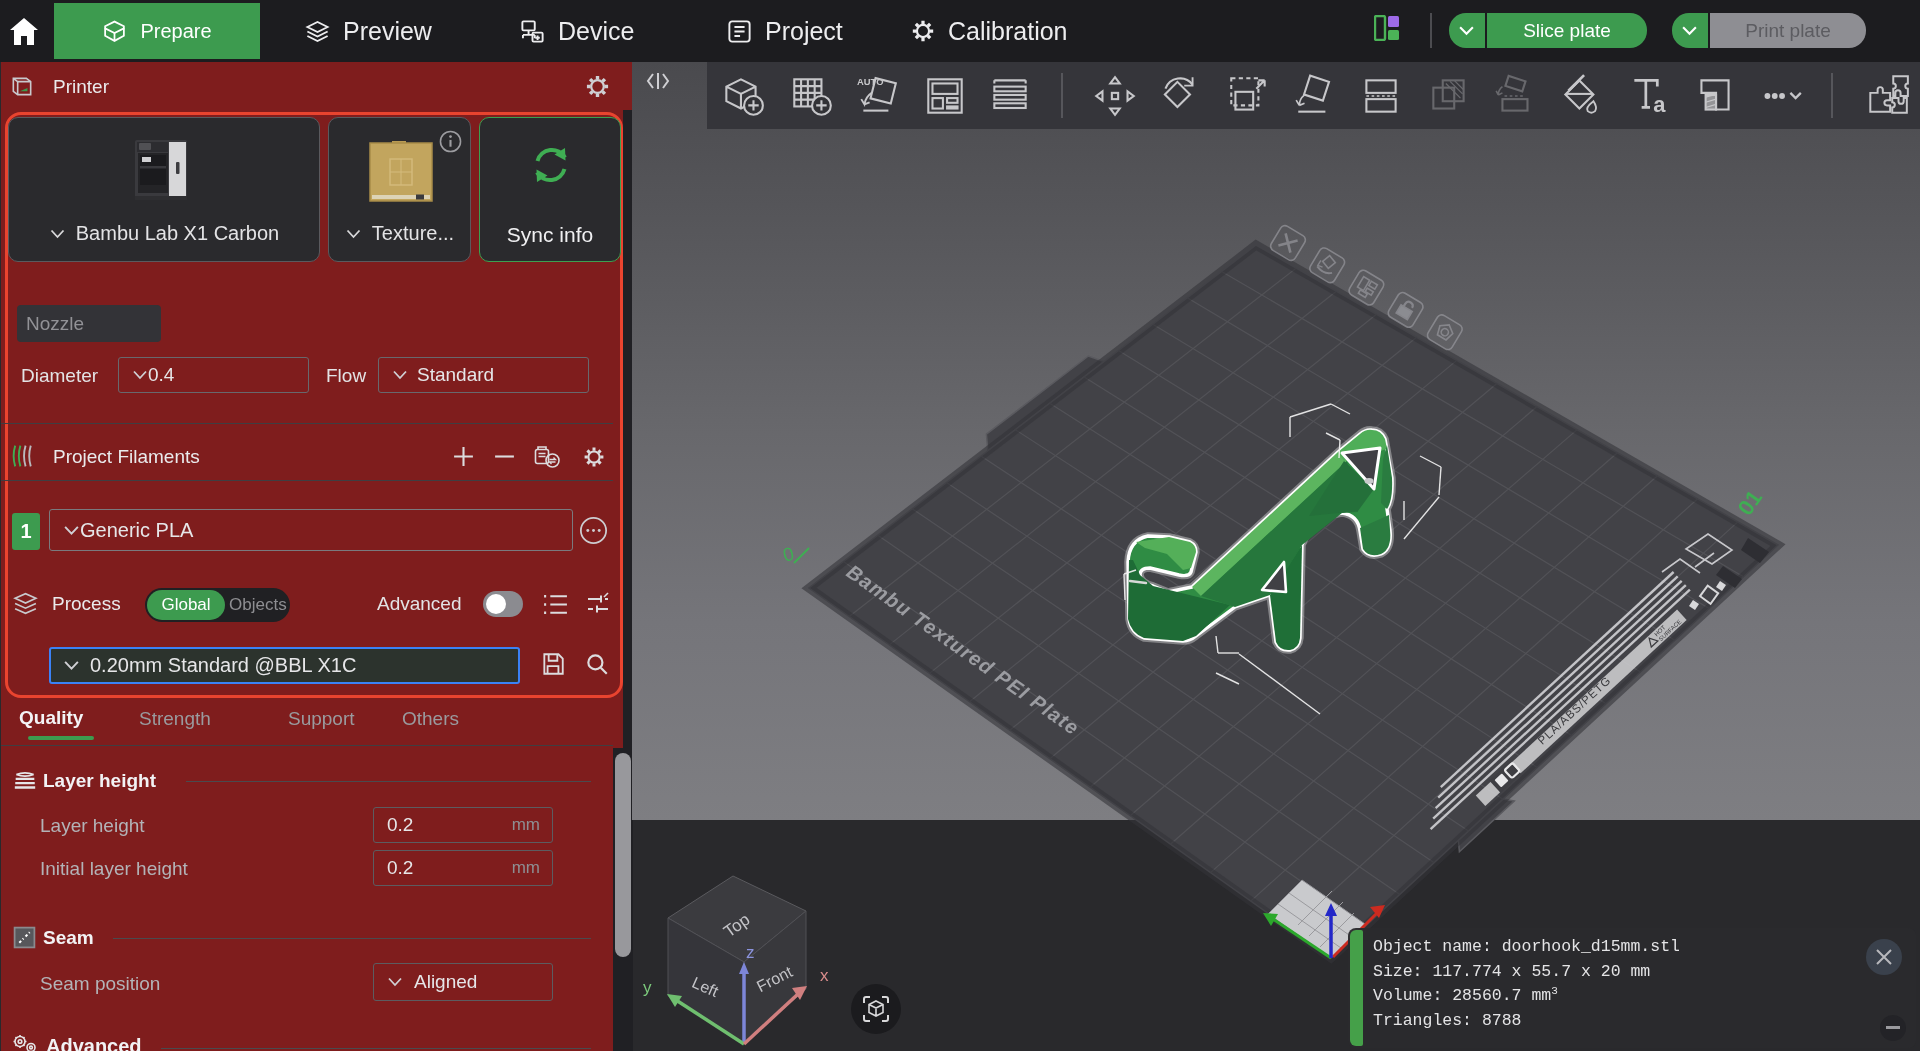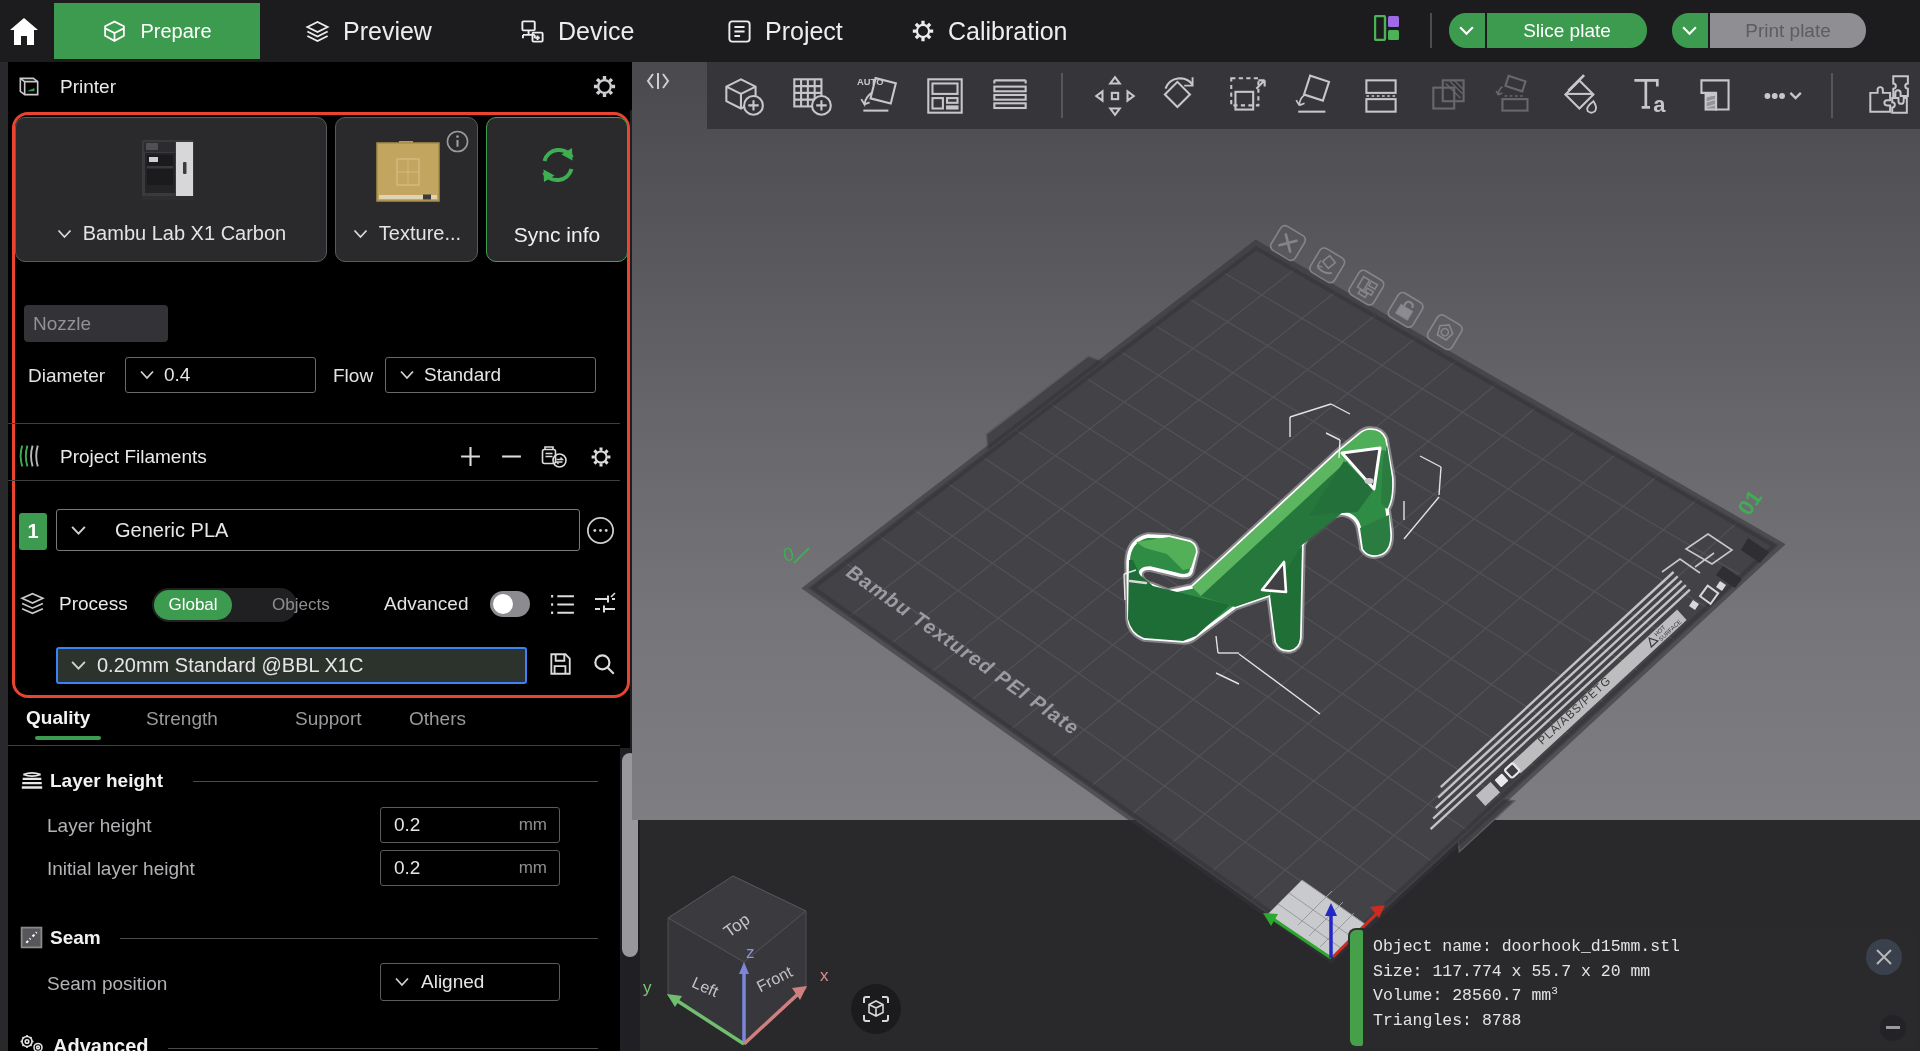--- a/index.html
+++ b/index.html
@@ -1,18 +1,18 @@
 <!DOCTYPE html>
 <html><head><meta charset="utf-8"><style>
 *{margin:0;padding:0;box-sizing:border-box}
 html,body{width:1920px;height:1051px;overflow:hidden;background:#29292c;font-family:"Liberation Sans",sans-serif;}
 .topbar{position:absolute;left:0;top:0;width:1920px;height:62px;background:#1c1c1f;}
 .tb-item{position:absolute;top:0;height:62px;display:flex;align-items:center;gap:12px;color:#ededef;font-size:25px;}
 .tab-green{position:absolute;left:54px;top:3px;width:206px;height:56px;background:#3d9b4f;display:flex;align-items:center;justify-content:center;gap:13px;color:#fff;font-size:20px;font-weight:500;}
-.panel{position:absolute;left:8px;top:62px;width:632px;height:989px;background:#000000;}
+.panel{position:absolute;left:1px;top:62px;width:632px;height:989px;background:#7f1d1d;}
 .phead{position:absolute;left:0;top:0;width:632px;height:49px;display:flex;align-items:center;}
 .redbox{position:absolute;left:4px;top:50px;width:618px;height:586px;border:3px solid #e9442f;border-radius:16px;}
 .card{position:absolute;border:1px solid #5a5a5e;border-radius:10px;background:#2a2a2d;}
 .cardlabel{position:absolute;left:0;bottom:16px;width:100%;display:flex;justify-content:center;align-items:center;gap:10px;color:#e3e3e5;font-size:20px;}
 .ddbox{position:absolute;border:1px solid #68686d;border-radius:3px;display:flex;align-items:center;color:#e6e6e8;font-size:19px;}
 .lbl{position:absolute;color:#e3e3e5;font-size:19px;}
 .glbl{position:absolute;color:#b3b3b7;font-size:19px;}
 .vp{position:absolute;left:632px;top:62px;width:1288px;height:758px;background:linear-gradient(180deg,#4a4a4e 0%,#58585c 24%,#68686c 49%,#75757a 74%,#7e7e82 100%);}
 .vtool{position:absolute;left:75px;top:0;width:1213px;height:67px;background:#35353a;display:flex;align-items:center;}
 .infobox{position:absolute;left:716px;top:866px;width:568px;height:120px;background:#2b2b2ef5;border-radius:8px;}
@@ -131,21 +131,21 @@
 </div>
 
 <div style="position:absolute;left:16px;top:243px;width:144px;height:37px;background:#333337;border-radius:4px;display:flex;align-items:center;">
       <span style="margin-left:9px;color:#929296;font-size:19px;">Nozzle</span>
     </div>
 <div class="lbl" style="left:20px;top:303px;">Diameter</div>
 <div class="ddbox" style="left:117px;top:295px;width:191px;height:36px;">
       <svg style="margin-left:13px" width="16" height="12" viewBox="0 0 16 12" fill="none" stroke="#d0d0d4" stroke-width="1.8">
         <path d="M2 2.5 L8 9 L14 2.5"></path>
       </svg>
-      <span style="margin-left:9px">0.4</span>
+      <span style="margin-left:0">0.4</span>
     </div>
 <div class="lbl" style="left:325px;top:303px;">Flow</div>
 <div class="ddbox" style="left:377px;top:295px;width:211px;height:36px;">
       <svg style="margin-left:13px" width="16" height="12" viewBox="0 0 16 12" fill="none" stroke="#d0d0d4" stroke-width="1.8">
         <path d="M2 2.5 L8 9 L14 2.5"></path>
       </svg>
       <span style="margin-left:9px">Standard</span>
     </div>
 <div style="position:absolute;left:0px;top:361px;width:612px;height:1px;background:#3e3e42"></div>
 
@@ -171,38 +171,38 @@
 <svg style="position:absolute;left:581px;top:383px" width="24" height="24" viewBox="0 0 24 24" fill="none" stroke="#dcdcde">
       <circle cx="12" cy="12" r="5.6" stroke-width="2"></circle>
       <path d="M18.2 12 H21.4 M16.4 16.4 L18.6 18.6 M12 18.2 V21.4 M7.6 16.4 L5.4 18.6 M5.8 12 H2.6 M7.6 7.6 L5.4 5.4 M12 5.8 V2.6 M16.4 7.6 L18.6 5.4" stroke-width="3"></path>
     </svg>
 <div style="position:absolute;left:0px;top:418px;width:612px;height:1px;background:#3e3e42"></div>
 <div style="position:absolute;left:11px;top:451px;width:28px;height:37px;background:#3d9b4f;border-radius:3px;color:#fff;font-size:20px;font-weight:700;display:flex;align-items:center;justify-content:center;">1</div>
 <div class="ddbox" style="left:48px;top:447px;width:524px;height:42px;border-color:#7a7a7e;">
       <svg style="margin-left:13px" width="17" height="13" viewBox="0 0 16 12" fill="none" stroke="#d0d0d4" stroke-width="1.8">
         <path d="M2 2.5 L8 9 L14 2.5"></path>
       </svg>
-      <span style="margin-left:28px;font-size:20px">Generic PLA</span>
+      <span style="margin-left:0;font-size:20px">Generic PLA</span>
     </div>
 <svg style="position:absolute;left:578px;top:454px" width="29" height="29" viewBox="0 0 28 28" fill="none" stroke="#cdcdd1" stroke-width="1.7">
       <circle cx="14" cy="14" r="12.2"></circle>
       <circle cx="8.5" cy="14" r="1.4" fill="#cdcdd1" stroke="none"></circle>
       <circle cx="14" cy="14" r="1.4" fill="#cdcdd1" stroke="none"></circle>
       <circle cx="19.5" cy="14" r="1.4" fill="#cdcdd1" stroke="none"></circle>
     </svg>
 
 <svg style="position:absolute;left:11px;top:528px" width="27" height="27" viewBox="0 0 26 26" fill="none" stroke="#c9c9cd" stroke-width="1.6">
       <path d="M3 8 L13 3.5 L23 8 L13 12.5 Z"></path>
       <path d="M3 13 L13 17.5 L23 13"></path>
       <path d="M3 18 L13 22.5 L23 18"></path>
     </svg>
 <div class="lbl" style="left:51px;top:531px;color:#eaeaec">Process</div>
 <div style="position:absolute;left:144px;top:526px;width:145px;height:34px;background:#202023;border-radius:17px;"></div>
 <div style="position:absolute;left:146px;top:528px;width:78px;height:30px;background:#3d9b4f;border-radius:15px;color:#fff;font-size:17px;display:flex;align-items:center;justify-content:center;">Global</div>
-<div style="position:absolute;left:228px;top:533px;color:#8e8e92;font-size:17px;margin-left:36px;">Objects</div>
+<div style="position:absolute;left:228px;top:533px;color:#8e8e92;font-size:17px;">Objects</div>
 <div class="lbl" style="left:376px;top:531px;">Advanced</div>
 <div style="position:absolute;left:482px;top:529px;width:40px;height:26px;background:#8b8b90;border-radius:13px;">
       <div style="position:absolute;left:3px;top:3px;width:20px;height:20px;background:#fff;border-radius:50%;"></div>
     </div>
 <svg style="position:absolute;left:541px;top:529px" width="27" height="27" viewBox="0 0 26 26" fill="none" stroke="#dcdcde" stroke-width="2">
       <path d="M8 5 H24 M8 13 H24 M8 21 H24"></path>
       <path d="M2 5 H4 M2 13 H4 M2 21 H4" stroke-width="2.4"></path>
     </svg>
 <svg style="position:absolute;left:584px;top:529px" width="26" height="26" viewBox="0 0 26 26" fill="none" stroke="#dcdcde" stroke-width="2">
       <path d="M3 8 H16 M20 8 H23 M16 4.5 V11.5 M3 18 H8 M12 18 H23 M12 14.5 V21.5"></path>

